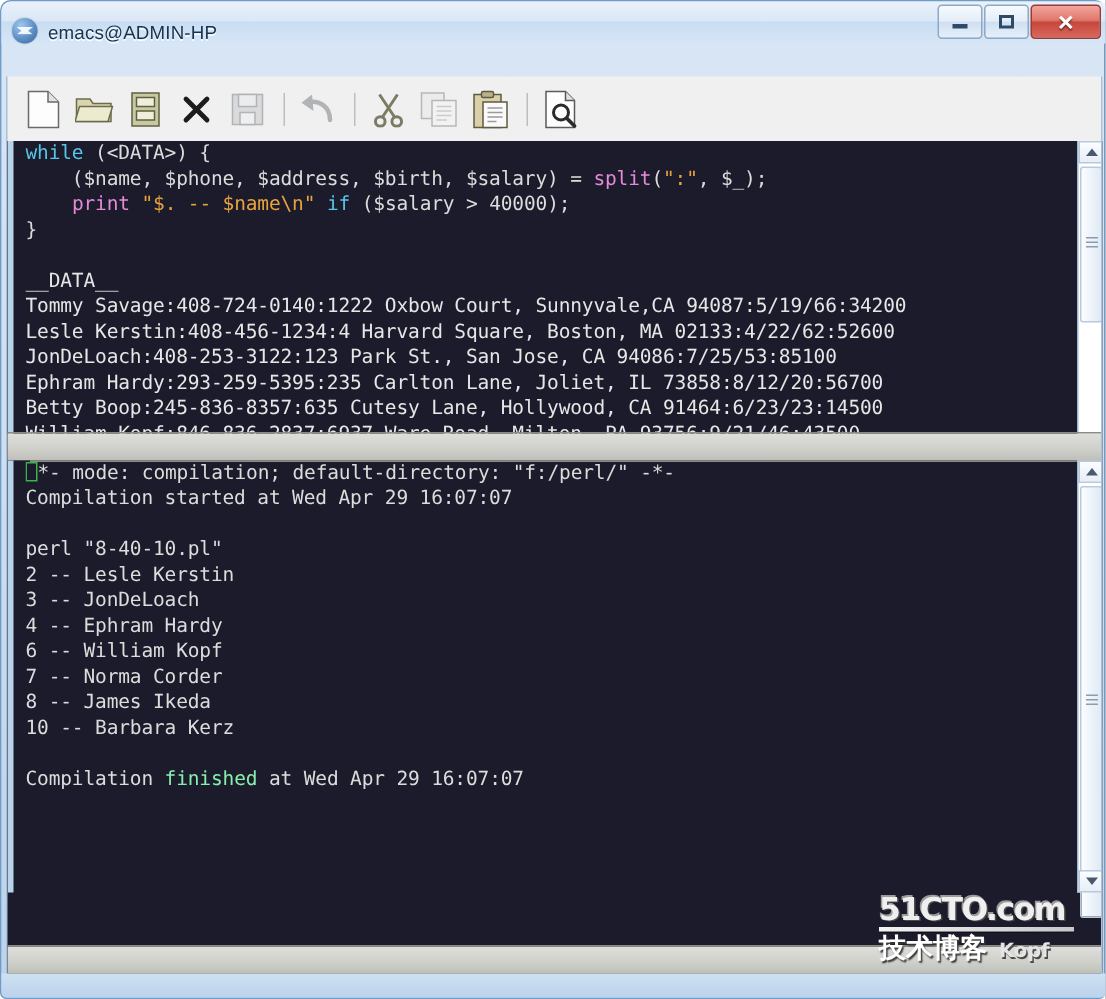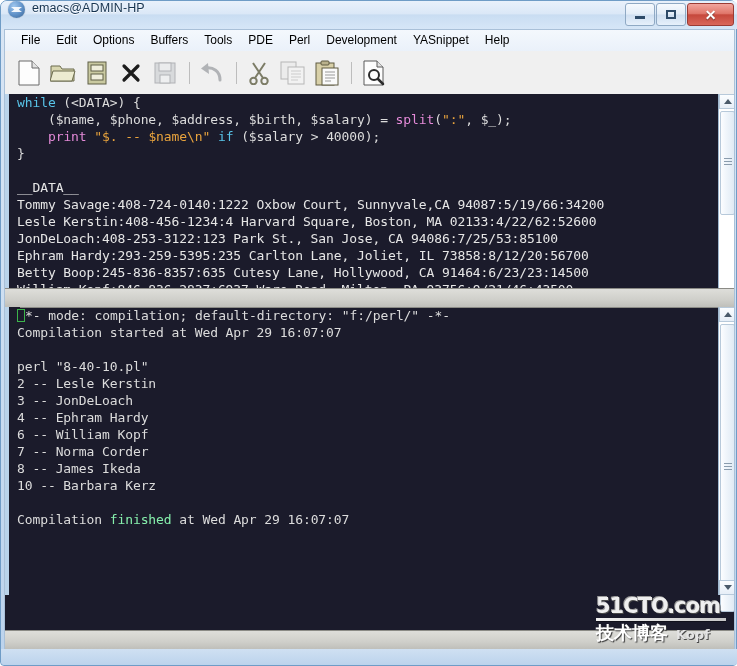--- a/index.html
+++ b/index.html
@@ -29,21 +29,21 @@
   
   #titlebar {
     position: absolute;
     left: 0; top: 0;
     width: 737px;
     height: 28px;
     box-sizing: border-box;
     background: linear-gradient(to bottom, #e9f1fb 0%, #dbe8f7 45%, #c9ddf2 50%, #d6e6f7 100%);
     border-radius: 6px 6px 0 0;
     display: flex;
-    align-items: flex-start;
+    align-items: flex-end;
   }
   #app-icon {
     width: 17px; height: 17px;
     margin-left: 7px; margin-right: 7px;
     border-radius: 50%;
     background: radial-gradient(circle at 35% 30%, #9fc7ef 0%, #5d8fc6 55%, #3a6391 100%);
     position: relative;
     flex: none;
     box-shadow: 0 0 1px rgba(0,0,0,.4);
   }
@@ -281,21 +281,21 @@
     height: 13px;
     border: 1px solid #3cb44b;
     box-sizing: border-box;
     vertical-align: -2px;
     background: transparent;
   }
 
   
   #watermark {
     position: absolute;
-    right: 10px;
+    right: 20px;
     bottom: 17px;
     width: 130px;
     height: 52px;
     pointer-events: none;
     user-select: none;
   }
   #wm-top {
     font-family: "DejaVu Sans", sans-serif;
     font-weight: bold;
     font-size: 21px;
@@ -354,32 +354,20 @@
       </div>
       <div class="win-btn">
         <div class="glyph-max"></div>
       </div>
       <div class="win-btn close">
         <div class="glyph-close">✕</div>
       </div>
     </div>
   </div>
 
-  <div id="menubar">
-    <div class="menu-item">File</div>
-    <div class="menu-item">Edit</div>
-    <div class="menu-item">Options</div>
-    <div class="menu-item">Buffers</div>
-    <div class="menu-item">Tools</div>
-    <div class="menu-item">PDE</div>
-    <div class="menu-item">Perl</div>
-    <div class="menu-item">Development</div>
-    <div class="menu-item">YASnippet</div>
-    <div class="menu-item">Help</div>
-  </div>
 
   <div id="toolbar">
 
     <div class="tb">
       <svg width="22" height="26" viewBox="0 0 22 26">
         <path d="M1 1 h13 l7 7 v17 h-20 z" fill="#fdfdfd" stroke="#6a6a6a" stroke-width="1"></path>
         <path d="M14 1 v7 h7" fill="#e2e2e2" stroke="#6a6a6a" stroke-width="1"></path>
       </svg>
     </div>
 

